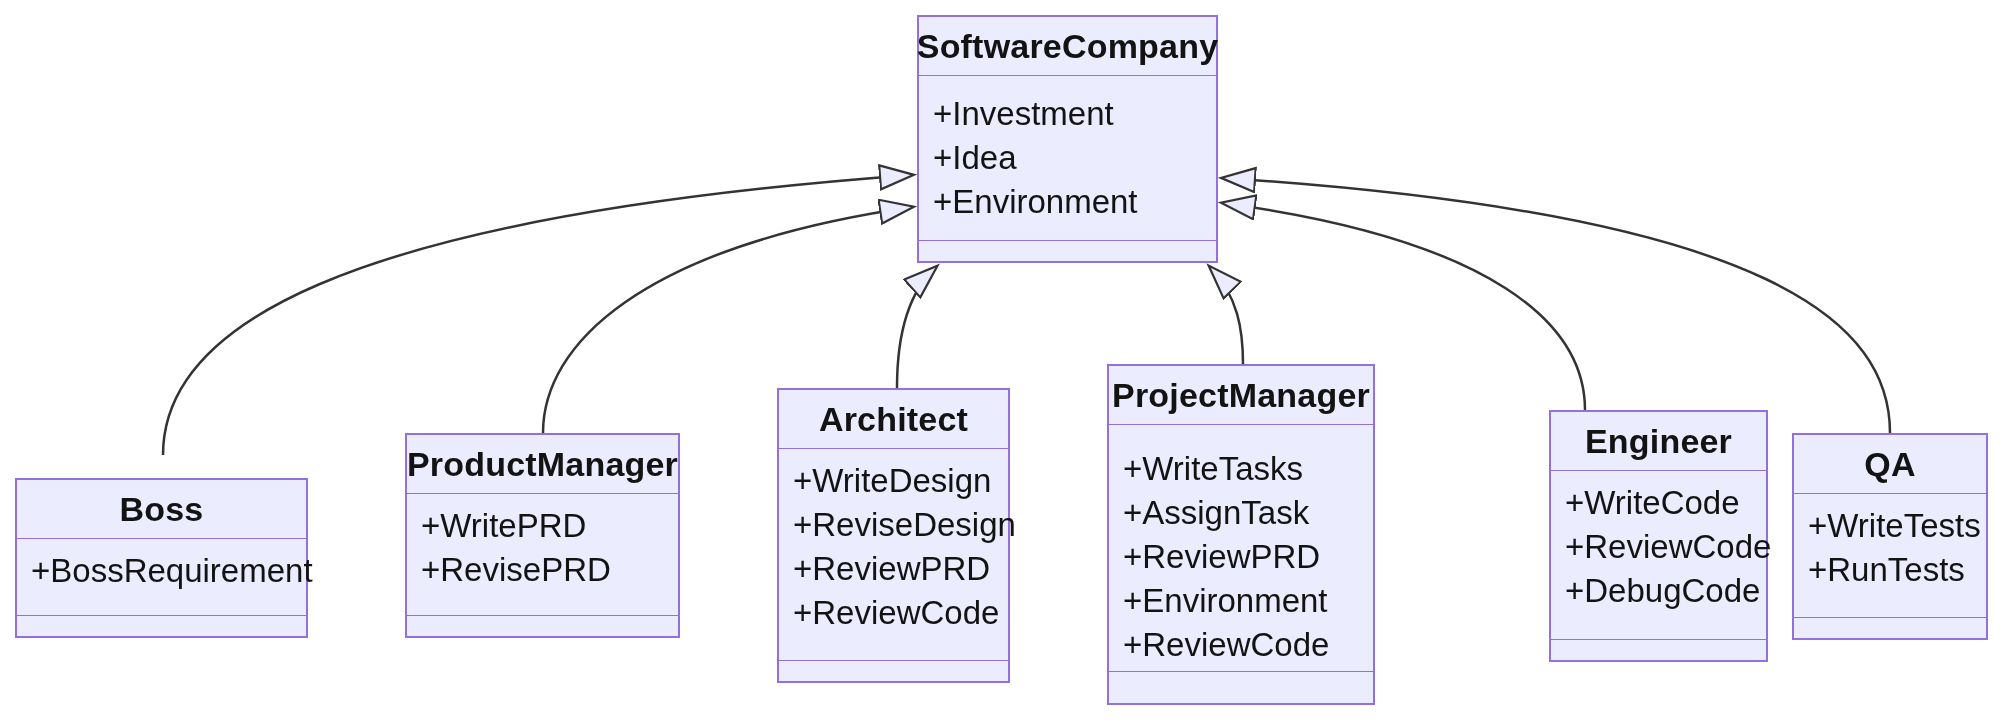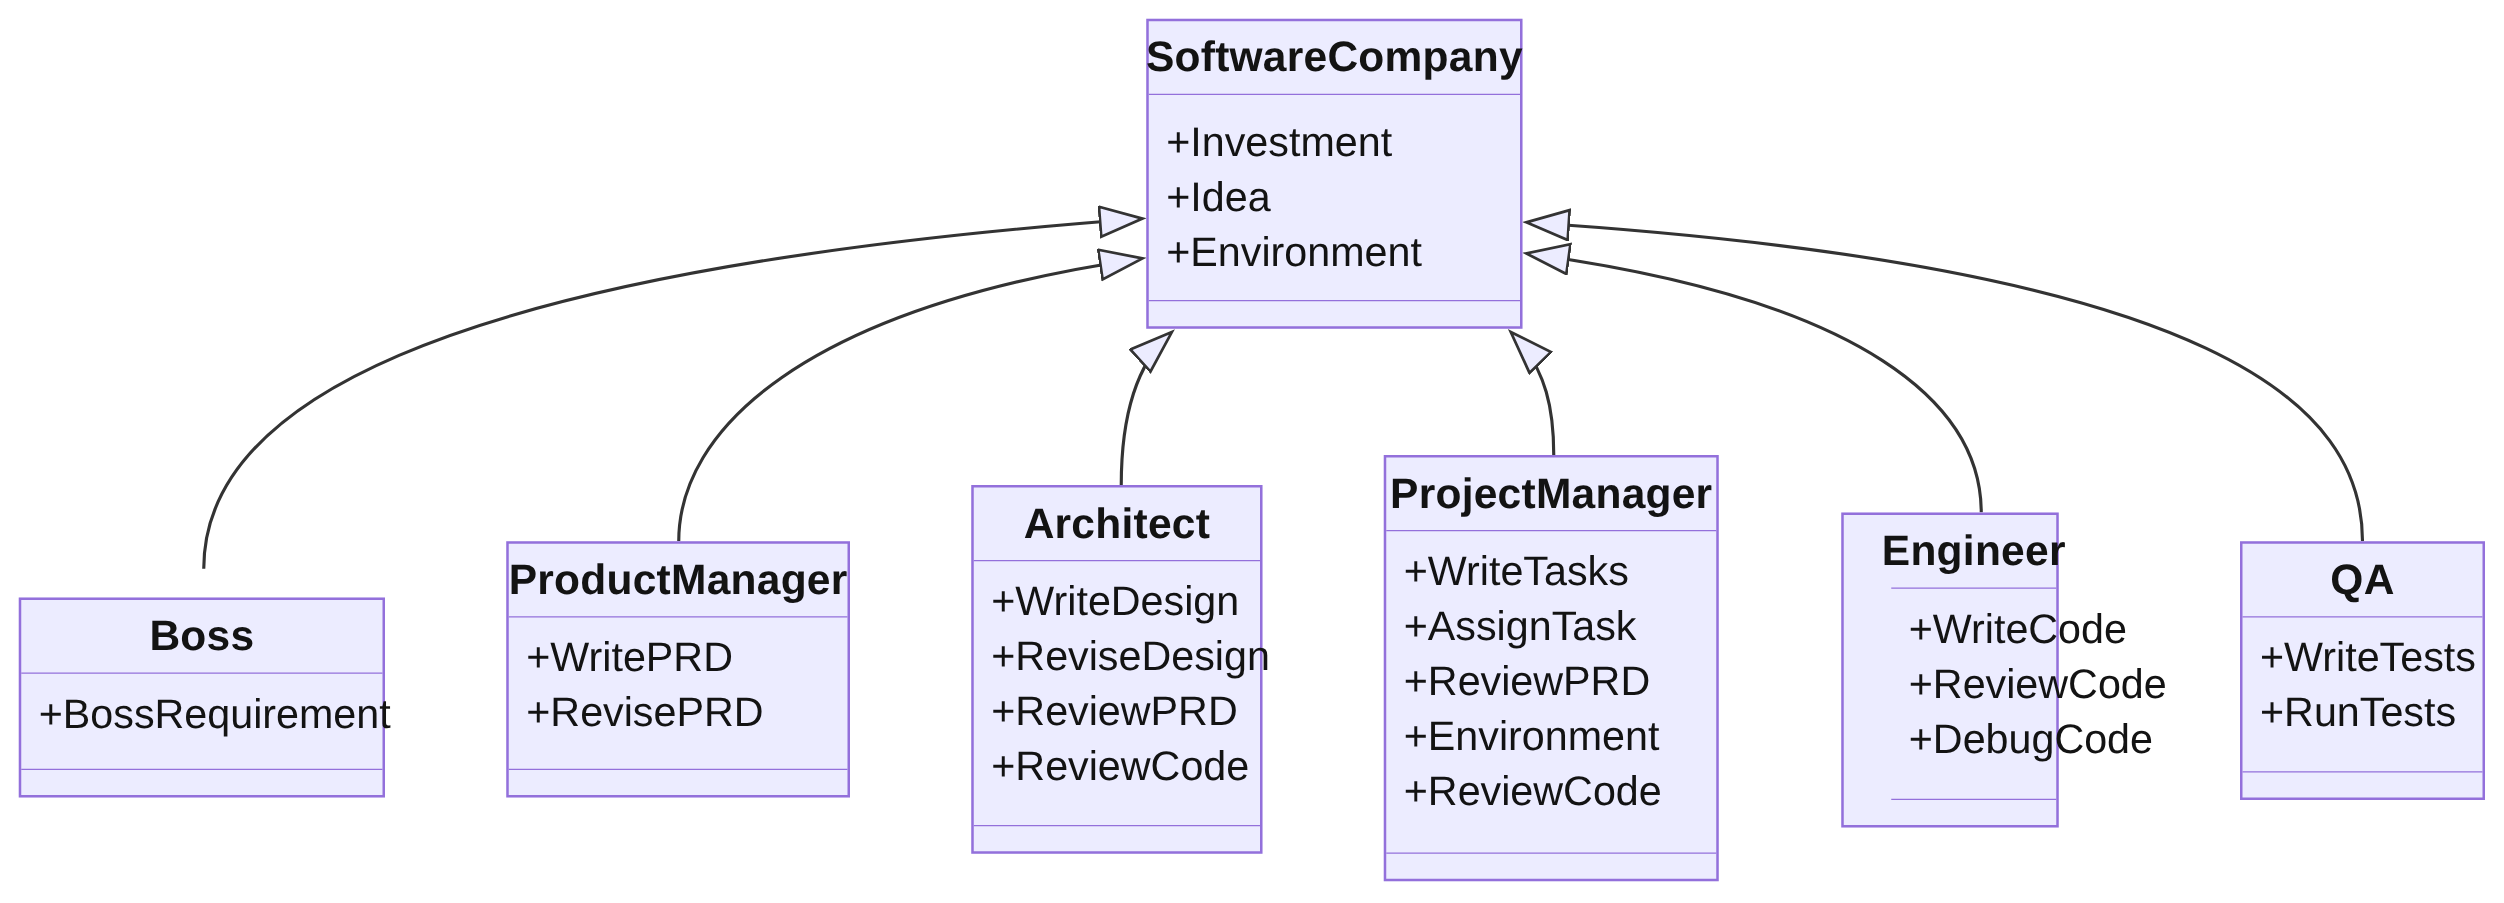--- a/index.html
+++ b/index.html
@@ -35,22 +35,22 @@
   }
   .cls .members .m{line-height:44px;white-space:nowrap;}
   .cls .methods{flex:0 0 auto;height:20px;}
 
   
   #cls-softwarecompany{left:917px;top:15px;width:301px;height:248px;}
   #cls-softwarecompany .members{padding-top:16px;}
   #cls-boss{left:15px;top:478px;width:293px;height:160px;}
   #cls-productmanager{left:405px;top:433px;width:275px;height:205px;}
   #cls-architect{left:777px;top:388px;width:233px;height:295px;}
-  #cls-projectmanager{left:1107px;top:364px;width:268px;height:341px;}
-  #cls-engineer{left:1473px;top:410px;width:174px;height:252px;padding-left:38px;}
+  #cls-projectmanager{left:1107px;top:364px;width:268px;height:341px;gap:12px;}
+  #cls-engineer{left:1549px;top:410px;width:219px;height:252px;}
   #cls-qa{left:1792px;top:433px;width:196px;height:207px;}
 </style>
 </head>
 <body>
 
 <div class="canvas">
 
   <svg class="edges" viewBox="0 0 2003 722" xmlns="http://www.w3.org/2000/svg">
     <defs>
       <marker id="tri" markerUnits="userSpaceOnUse" markerWidth="44" markerHeight="32" refX="33" refY="13" orient="auto">

